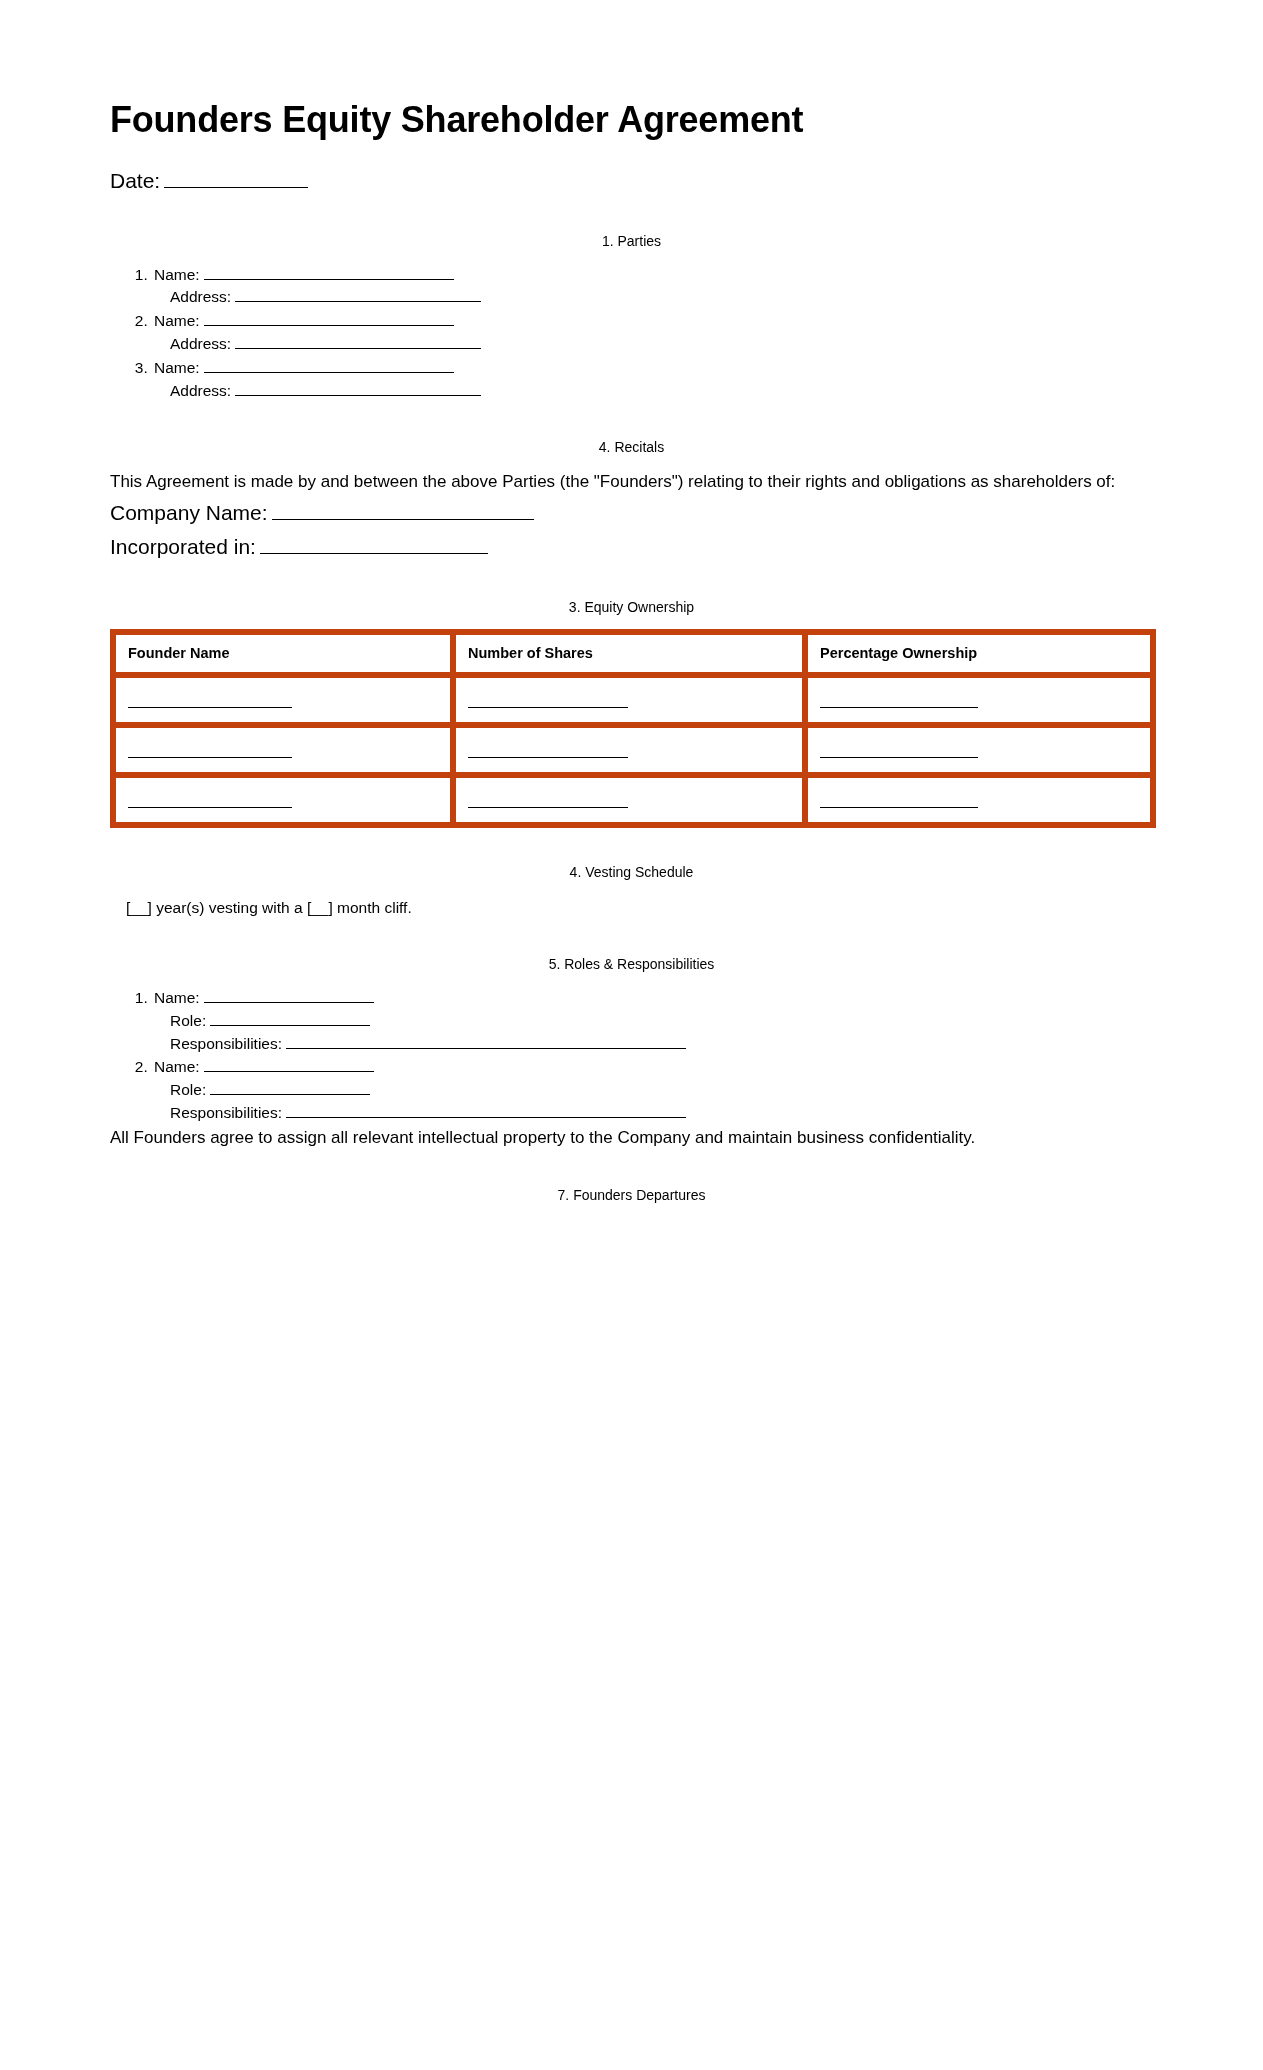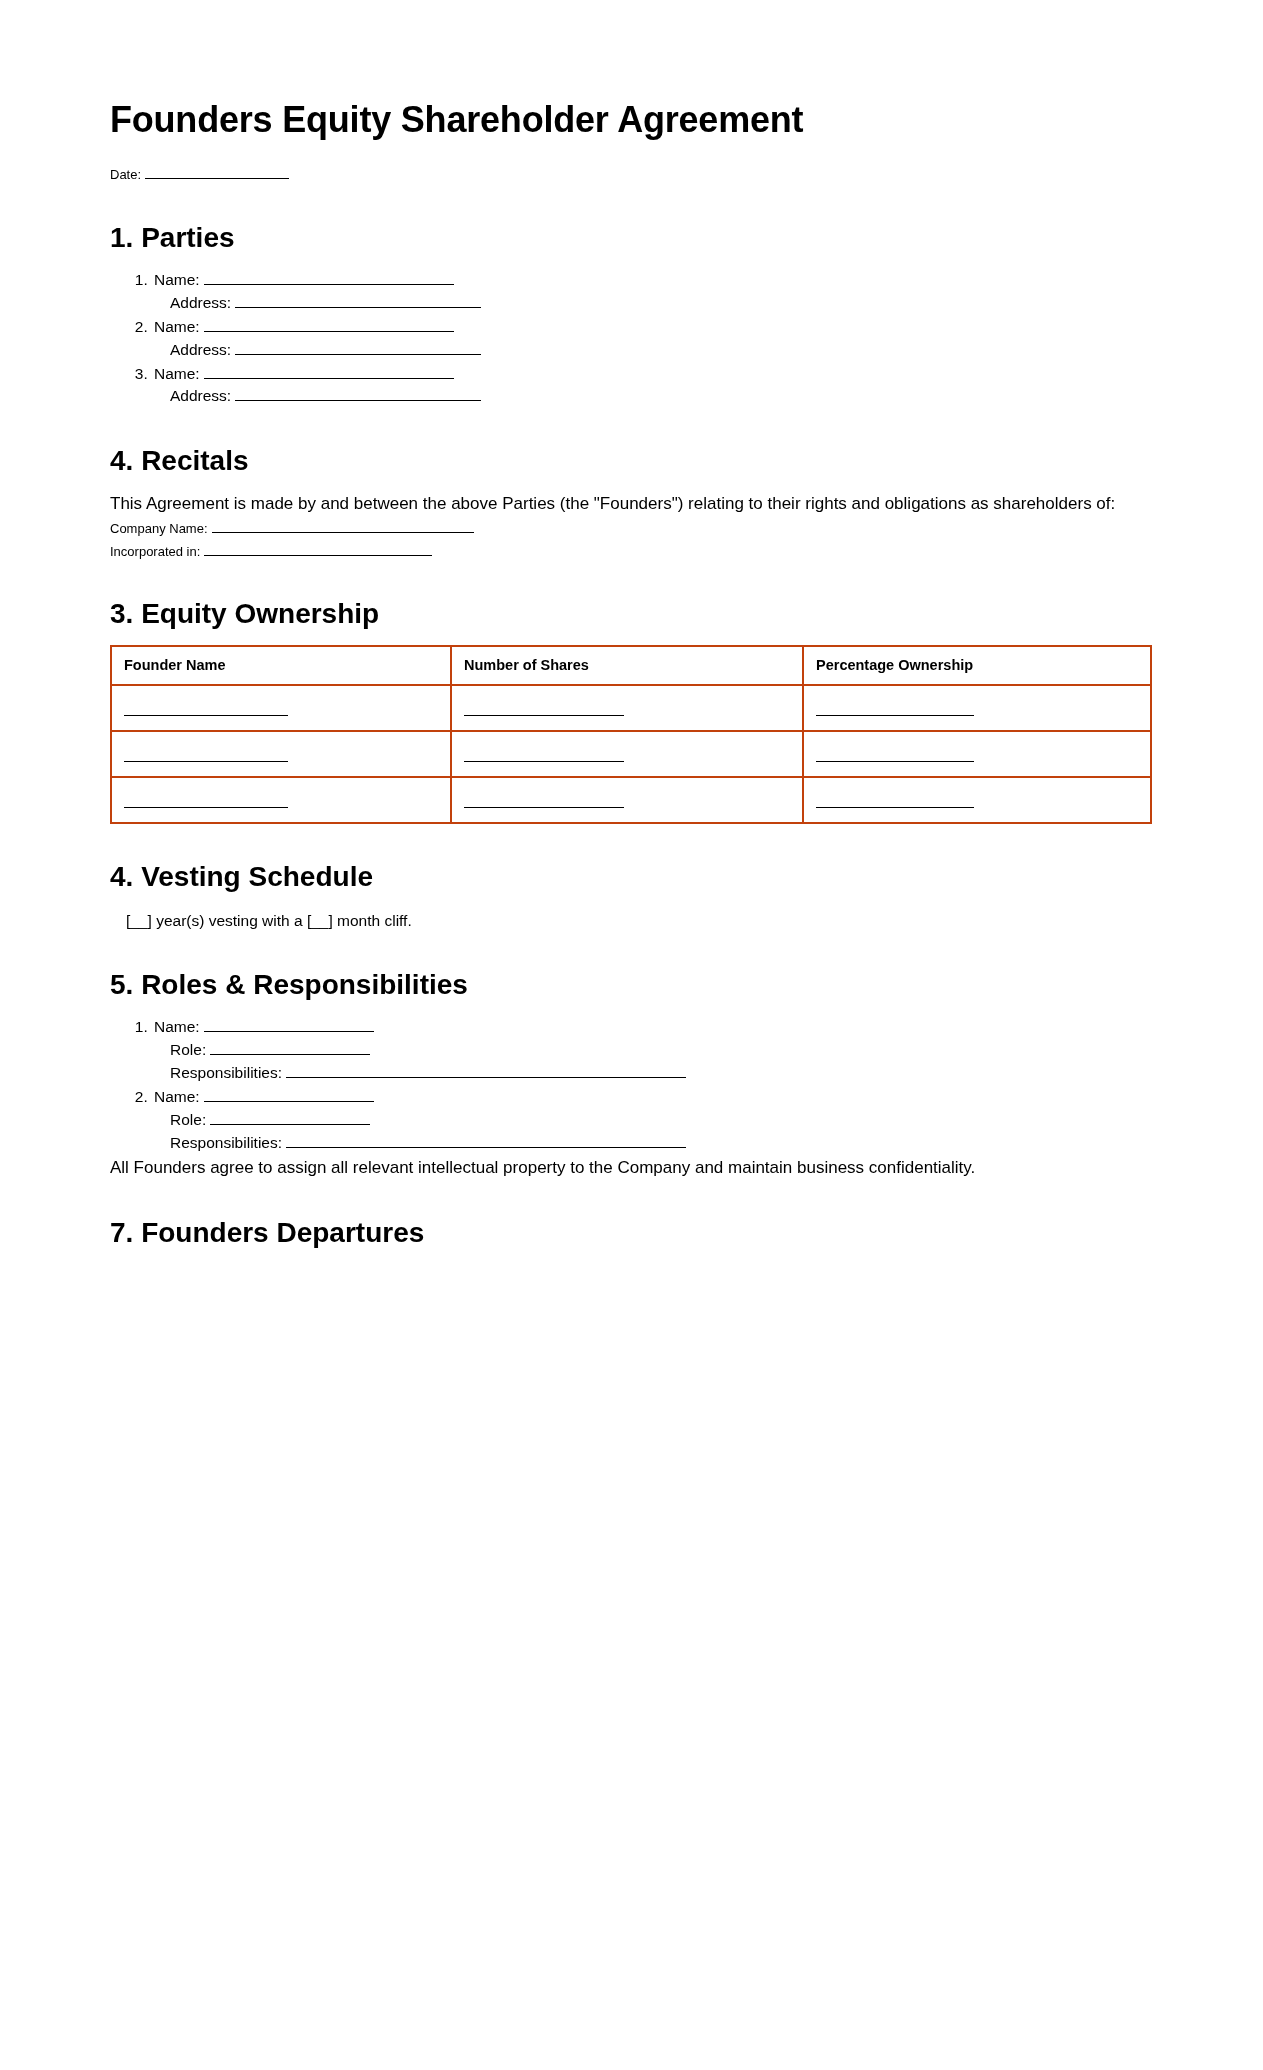--- a/index.html
+++ b/index.html
@@ -35,21 +35,21 @@
 
   .doc-title {
     font-size: 36px;
     font-weight: bold;
     letter-spacing: -0.2px;
     margin: 0 0 26px 0;
     line-height: 1.12;
   }
 
   .meta-line {
-    font-size: 13px;
+    font-size: 21px;
     line-height: 1.45;
     margin: 0 0 4px 0;
     white-space: nowrap;
   }
 
   .blank {
     display: inline-block;
     border-bottom: 1.6px solid #000;
     vertical-align: baseline;
     height: 0.92em;
@@ -62,24 +62,25 @@
   .bl-incorp { width: 228px; }
   .bl-startdate { width: 144px; }
   .bl-role-name { width: 170px; }
   .bl-role { width: 160px; }
   .bl-resp { width: 400px; }
   .bl-cell-1 { width: 164px; }
   .bl-cell-2 { width: 160px; }
   .bl-cell-3 { width: 158px; }
 
   h2.section-heading {
-    font-size: 28px;
-    font-weight: bold;
+    font-size: 14px;
+    font-weight: normal;
     margin: 36px 0 14px 0;
     line-height: 1.2;
+    text-align: center;
   }
 
   p.para {
     font-size: 17px;
     line-height: 1.46;
     margin: 0 0 3px 0;
   }
 
   ol.party-list {
     margin: 4px 0 0 0;
@@ -106,21 +107,21 @@
   }
 
   table.equity-table {
     border-collapse: collapse;
     width: 1040px;
     margin: 12px 0 0 0;
     table-layout: fixed;
   }
   table.equity-table th,
   table.equity-table td {
-    border: 2px solid #c2410c;
+    border: 6px solid #c2410c;
     text-align: left;
     vertical-align: top;
   }
   table.equity-table th {
     font-size: 14.5px;
     font-weight: bold;
     padding: 10px 12px 11px 12px;
   }
   table.equity-table td {
     font-size: 15.5px;

